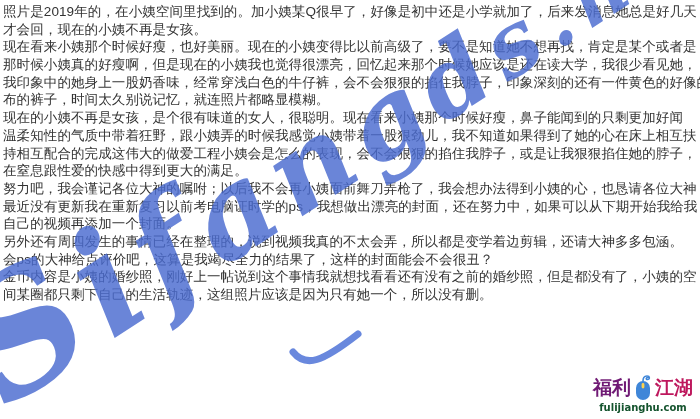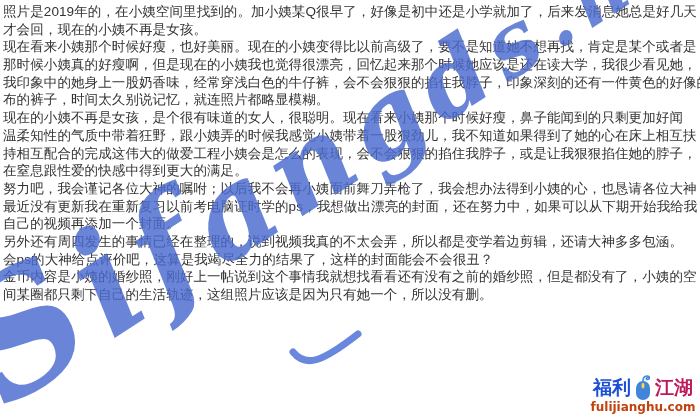--- a/index.html
+++ b/index.html
@@ -74,26 +74,26 @@
     justify-content:center;
     gap:2px;
     height:27px;
   }
   .logo-cn{
     font-size:19px;
     font-weight:bold;
     line-height:1;
     text-shadow:0 0 1px rgba(255,255,255,0.6);
   }
-  .logo-left{color:#1d4ed8;}
+  .logo-left{color:#701a75;}
   .logo-right{color:#be185d;}
   .logo-url{
-    font-size:12px;
+    font-size:10px;
     font-weight:bold;
-    color:#c2410c;
+    color:#14532d;
     line-height:13px;
     font-family:"DejaVu Sans","Liberation Sans",sans-serif;
   }
 </style>
 </head>
 <body>
 
 <div id="screen">
 
   <div class="article">

